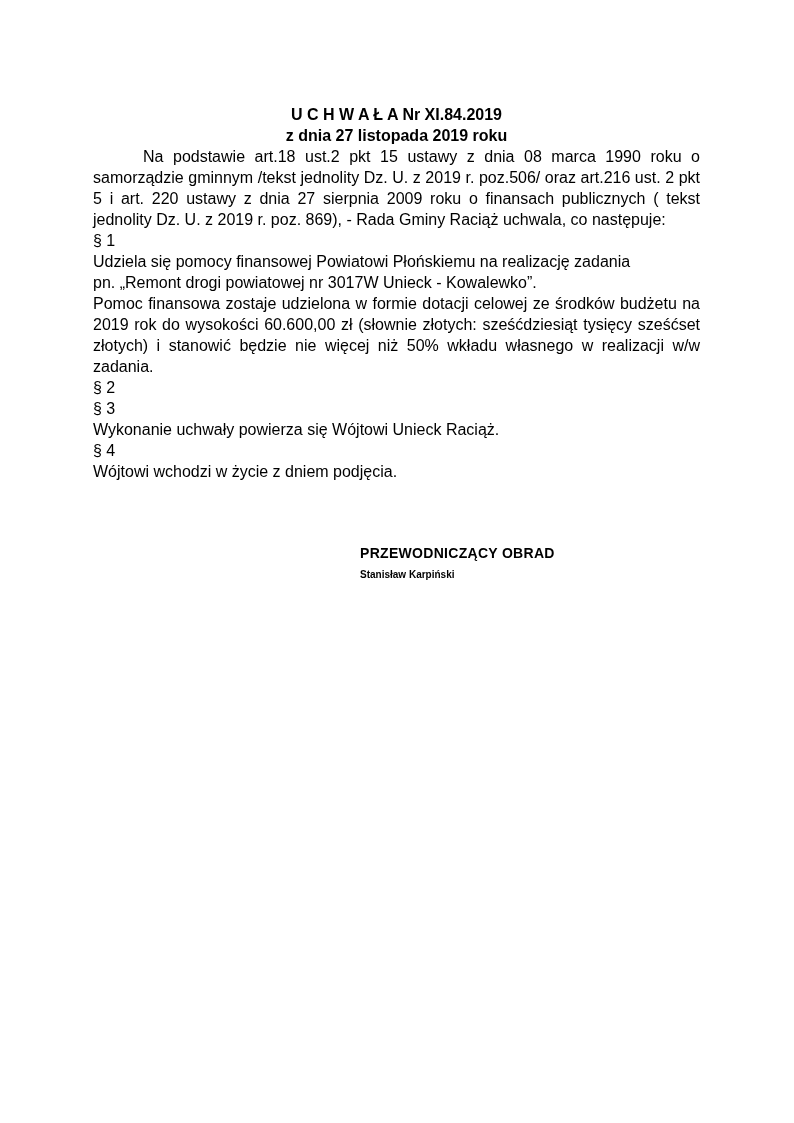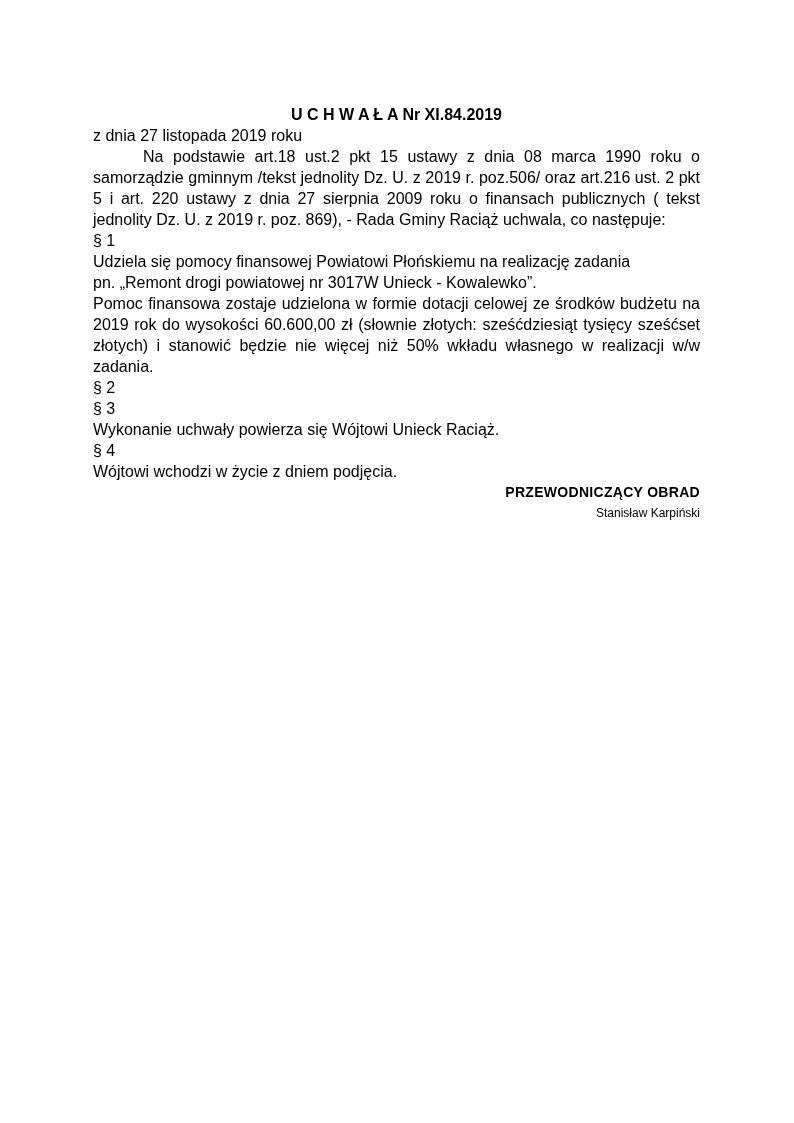--- a/index.html
+++ b/index.html
@@ -13,51 +13,52 @@
     font-size: 16px;
     line-height: 21px;
     box-sizing: border-box;
     padding: 104px 94px 0 93px;
     overflow: hidden;
   }
   .page p { margin: 0; }
 
   .title-line1 { font-weight: bold; text-align: center; margin: 0; }
   .title-line2 { font-weight: bold; text-align: center; margin-top: 11px; }
-  .title-line3 { font-weight: normal; margin-top: 0; }
+  .title-line3 { font-weight: bold; text-align: center; margin-top: 0; }
 
   .subject { text-align: center; margin-top: 38px; }
 
   .legal-basis {
     margin-top: 16px;
     text-align: justify;
     text-indent: 50px;
   }
 
   .sec-heading { margin: 12px 0 0 2px; }
   .sec-body {
     margin-top: 19px;
     text-align: justify;
     white-space: pre-line;
   }
 
   .signature {
+    margin-top: 61px;
     margin-left: auto;
     width: 340px;
-    text-align: right;
+    text-align: left;
   }
   .sig-role {
     font-weight: bold;
     font-size: 14px;
     line-height: 21px;
     letter-spacing: 0.3px;
   }
   .sig-name {
-    font-weight: normal;
-    font-size: 12px;
+    font-weight: bold;
+    font-size: 10px;
     margin-top: 14px;
   }
 </style>
 </head>
 <body>
 
 <div class="page">
 
   <p class="title-line1">U C H W A Ł A Nr  XI.84.2019</p>
   <p class="title-line3">z dnia 27 listopada 2019 roku</p>

